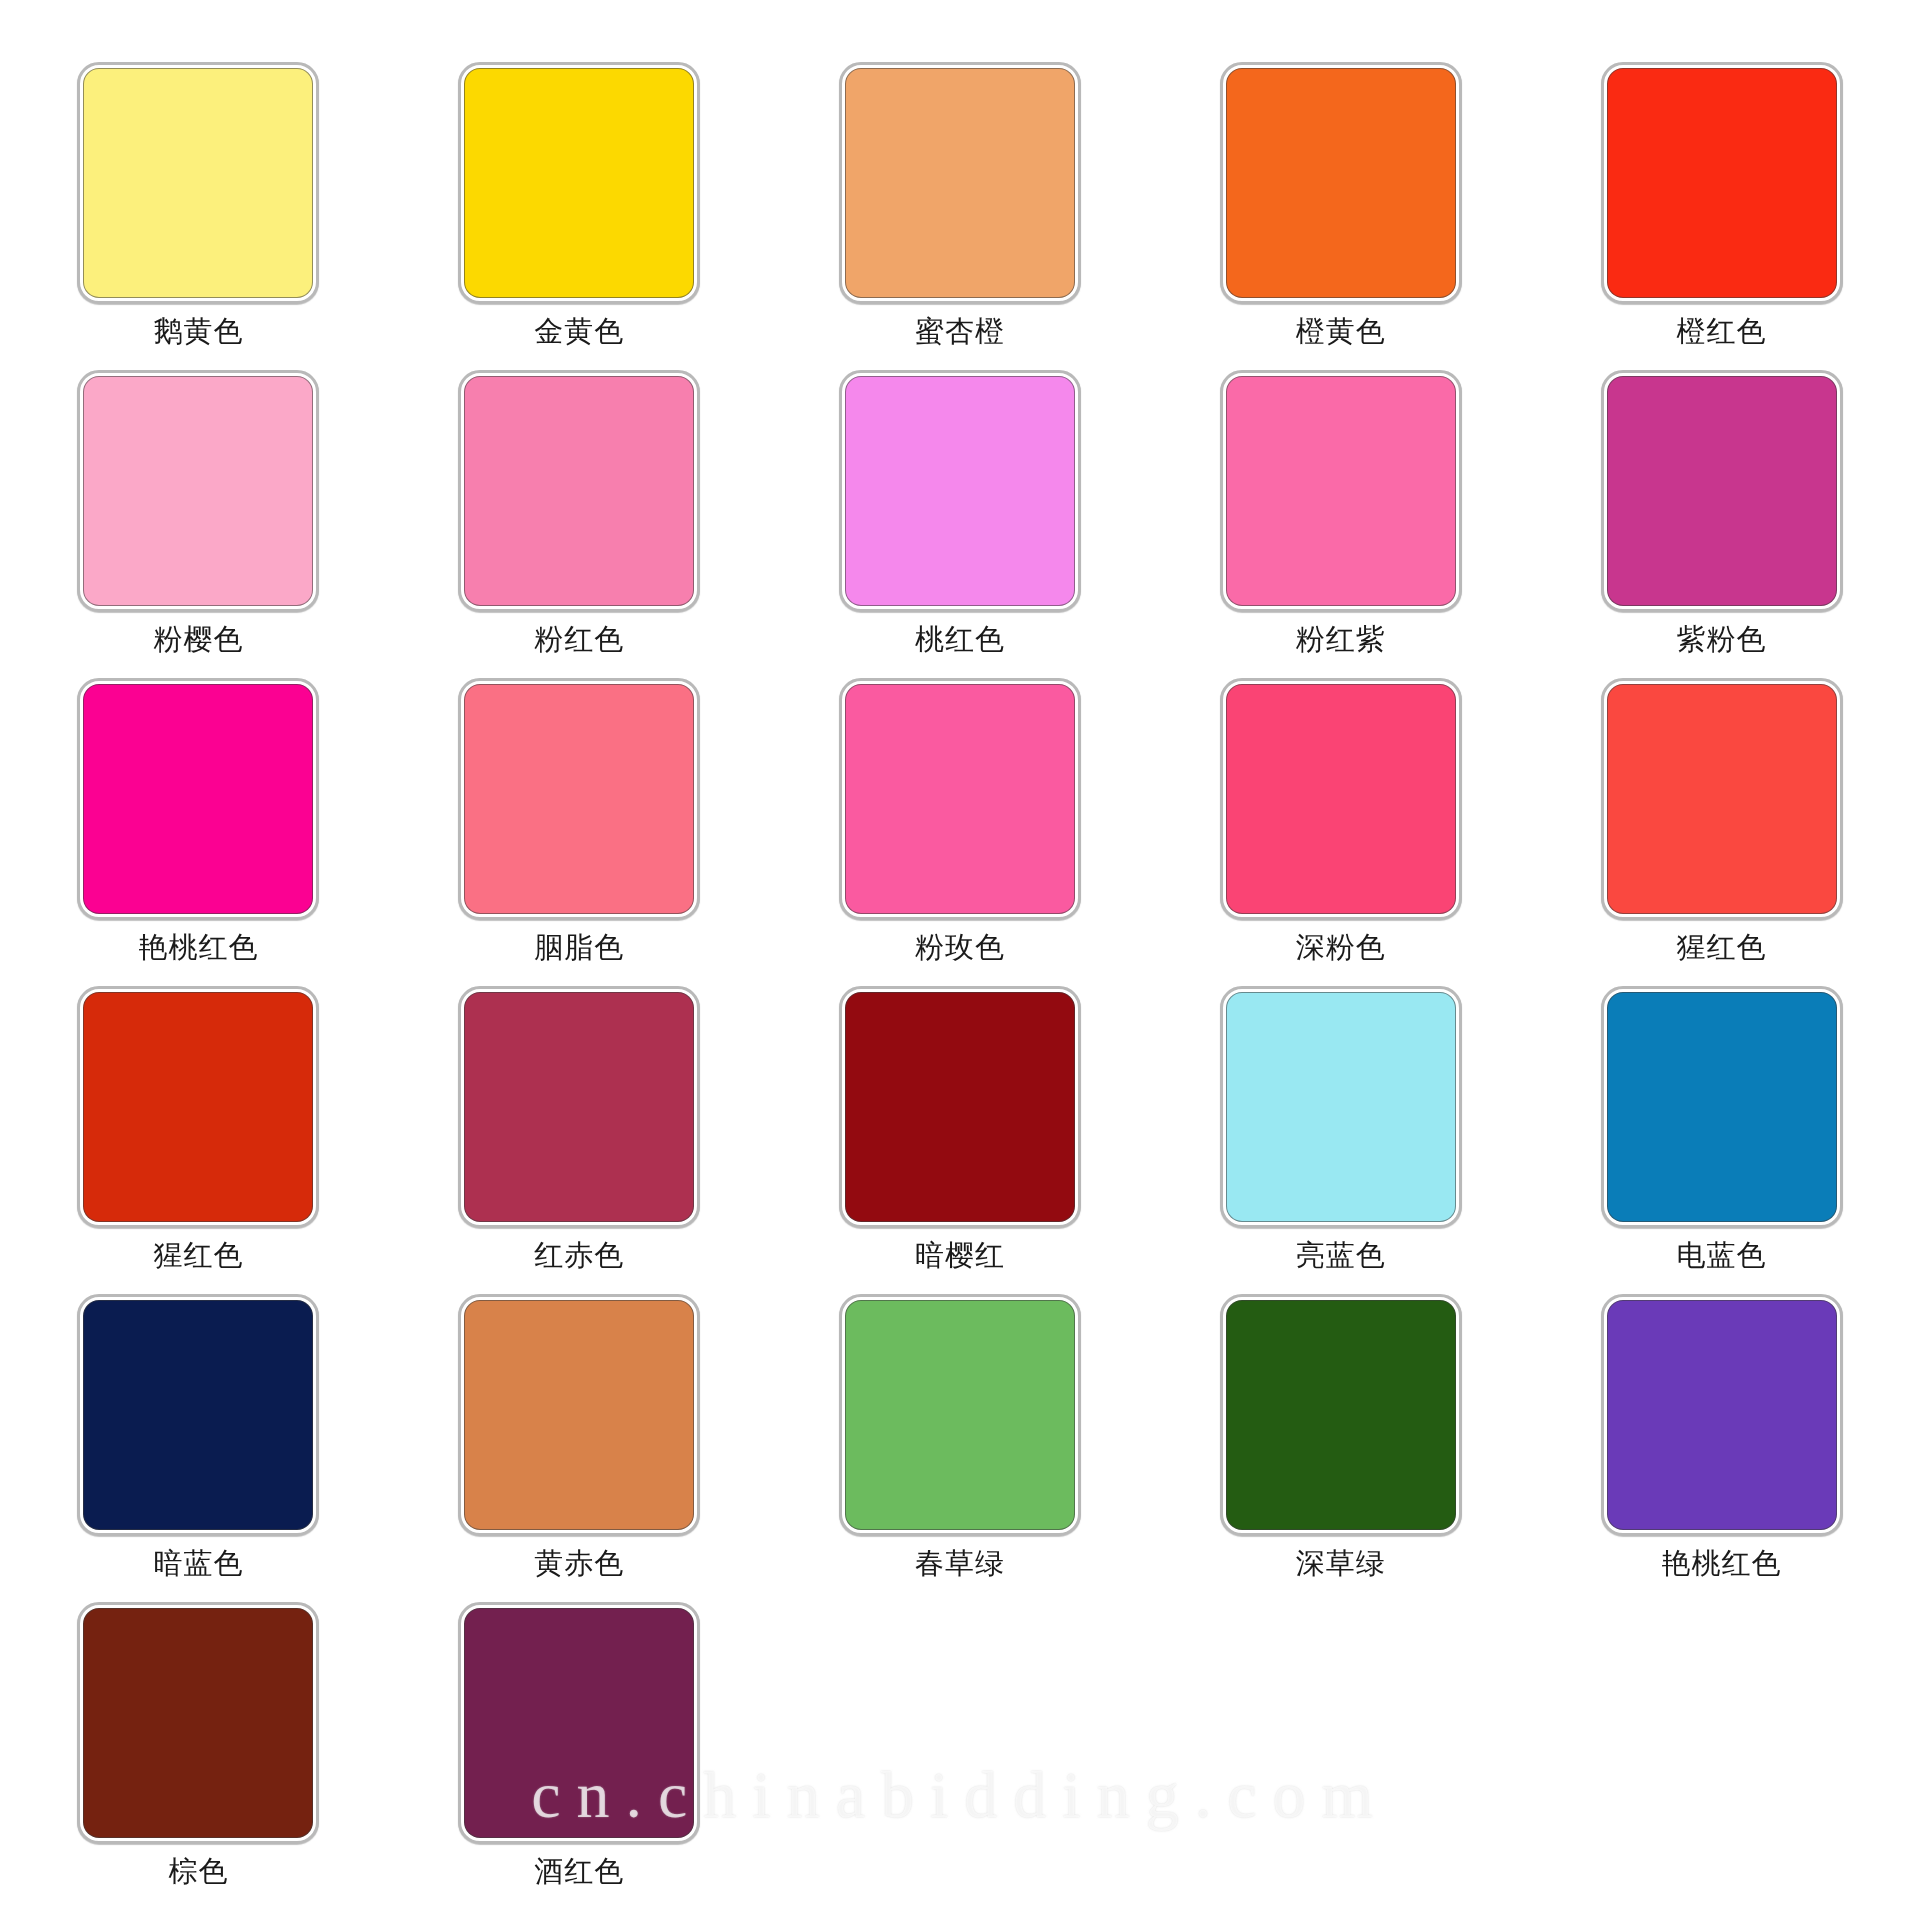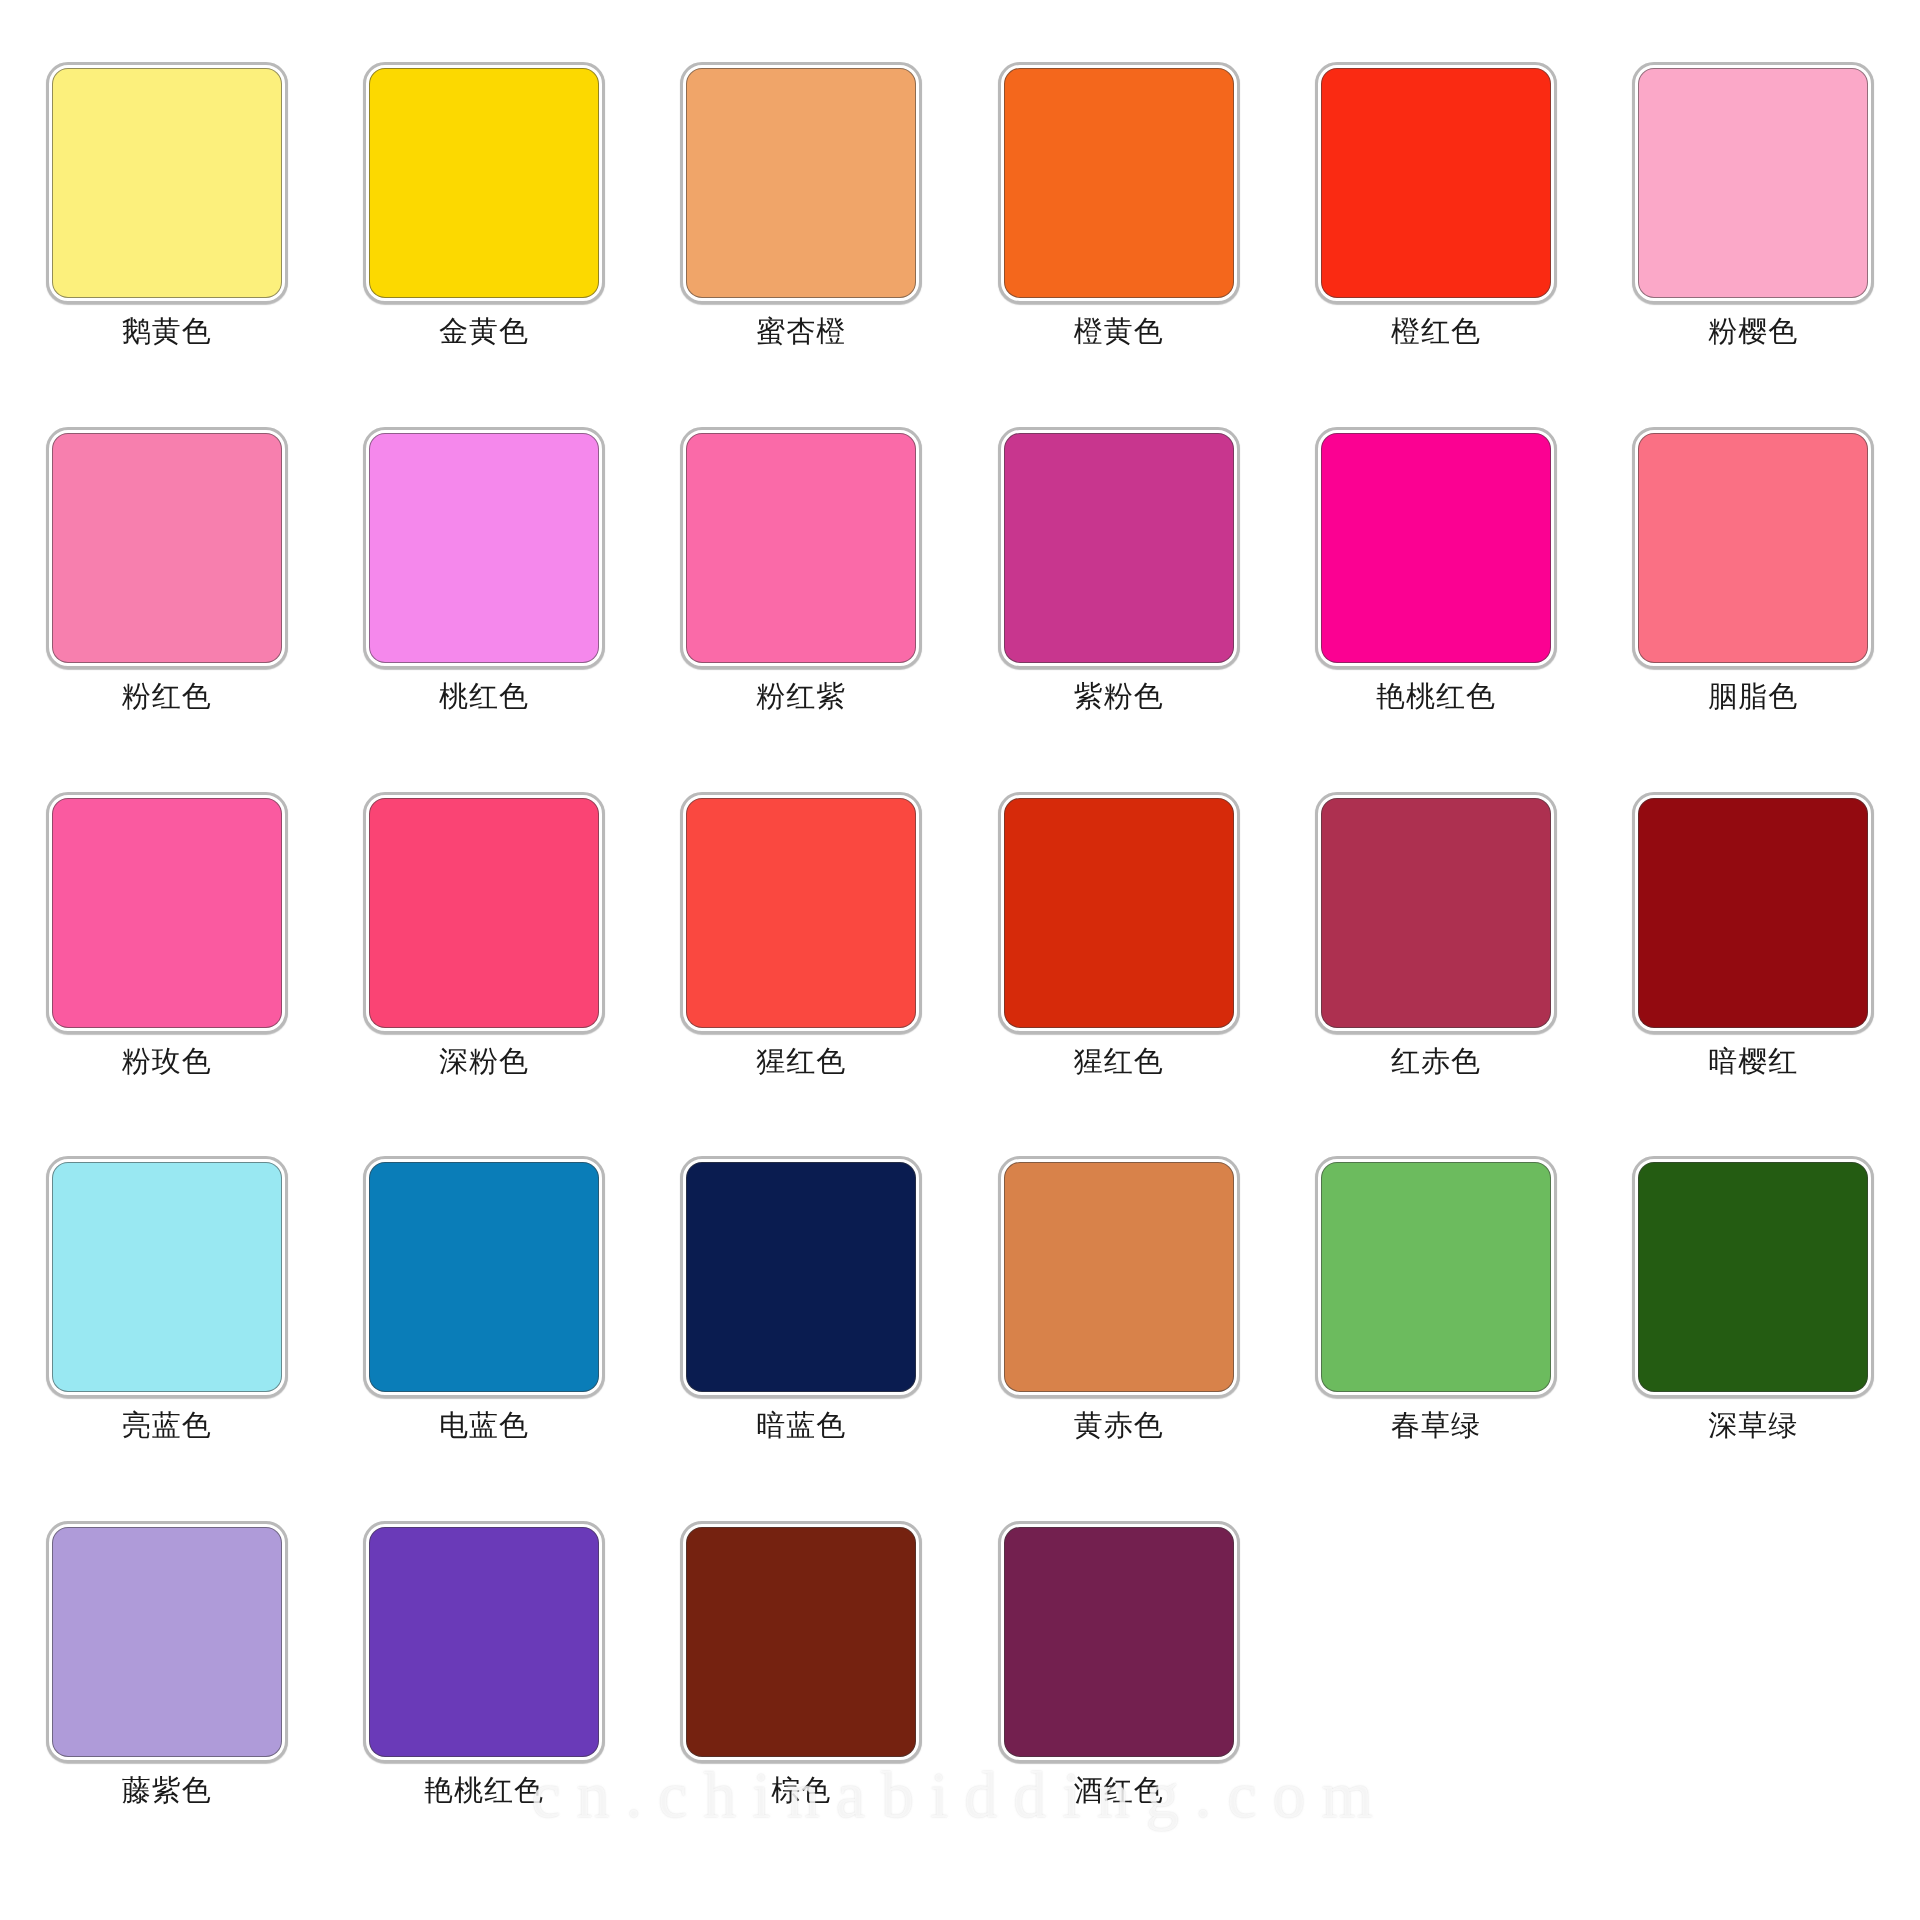--- a/index.html
+++ b/index.html
@@ -16,21 +16,21 @@
     position: relative;
   }
 
   #palette-grid {
     position: absolute;
     left: 0;
     top: 0;
     width: 1920px;
     height: 1920px;
     display: grid;
-    grid-template-columns: repeat(6, 1fr);
+    grid-template-columns: repeat(5, 1fr);
     grid-template-rows: repeat(5, 1fr);
     column-gap: 0px;
     row-gap: 0px;
     padding: 62px 8px 34px 8px;
     box-sizing: border-box;
   }
 
   .swatch-cell {
     display: flex;
     flex-direction: column;
@@ -235,26 +235,20 @@
       <div class="swatch-label">春草绿</div>
     </div>
     <div class="swatch-cell">
       <div class="swatch-frame">
         <div class="swatch-chip" style="background: rgb(36, 92, 18);"></div>
       </div>
       <div class="swatch-label">深草绿</div>
     </div>
     <div class="swatch-cell">
       <div class="swatch-frame">
-        <div class="swatch-chip" style="background: rgb(175, 155, 217);"></div>
-      </div>
-      <div class="swatch-label">藤紫色</div>
-    </div>
-    <div class="swatch-cell">
-      <div class="swatch-frame">
         <div class="swatch-chip" style="background: rgb(106, 58, 184);"></div>
       </div>
       <div class="swatch-label">艳桃红色</div>
     </div>
     <div class="swatch-cell">
       <div class="swatch-frame">
         <div class="swatch-chip" style="background: rgb(117, 34, 16);"></div>
       </div>
       <div class="swatch-label">棕色</div>
     </div>

